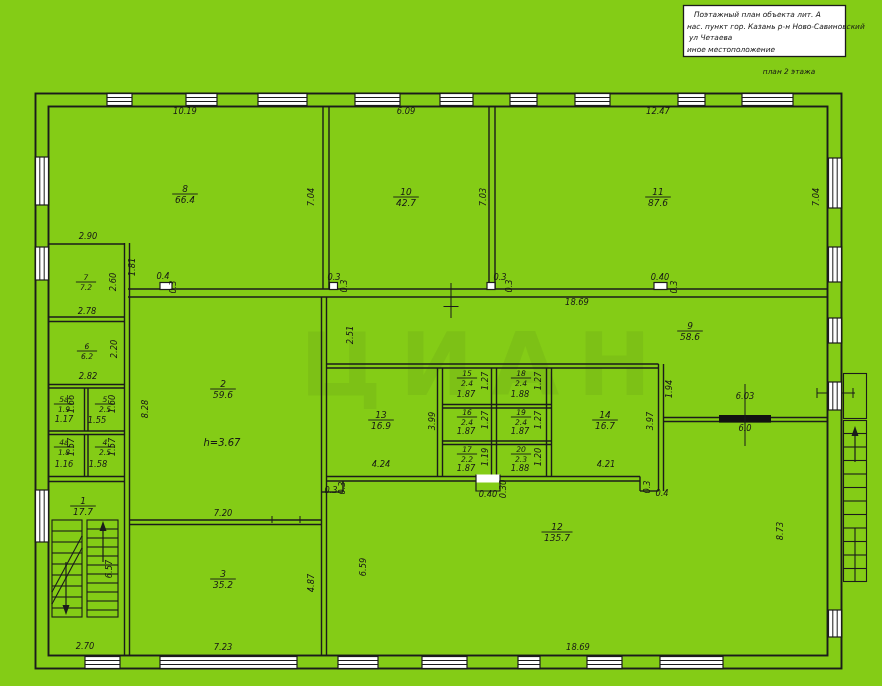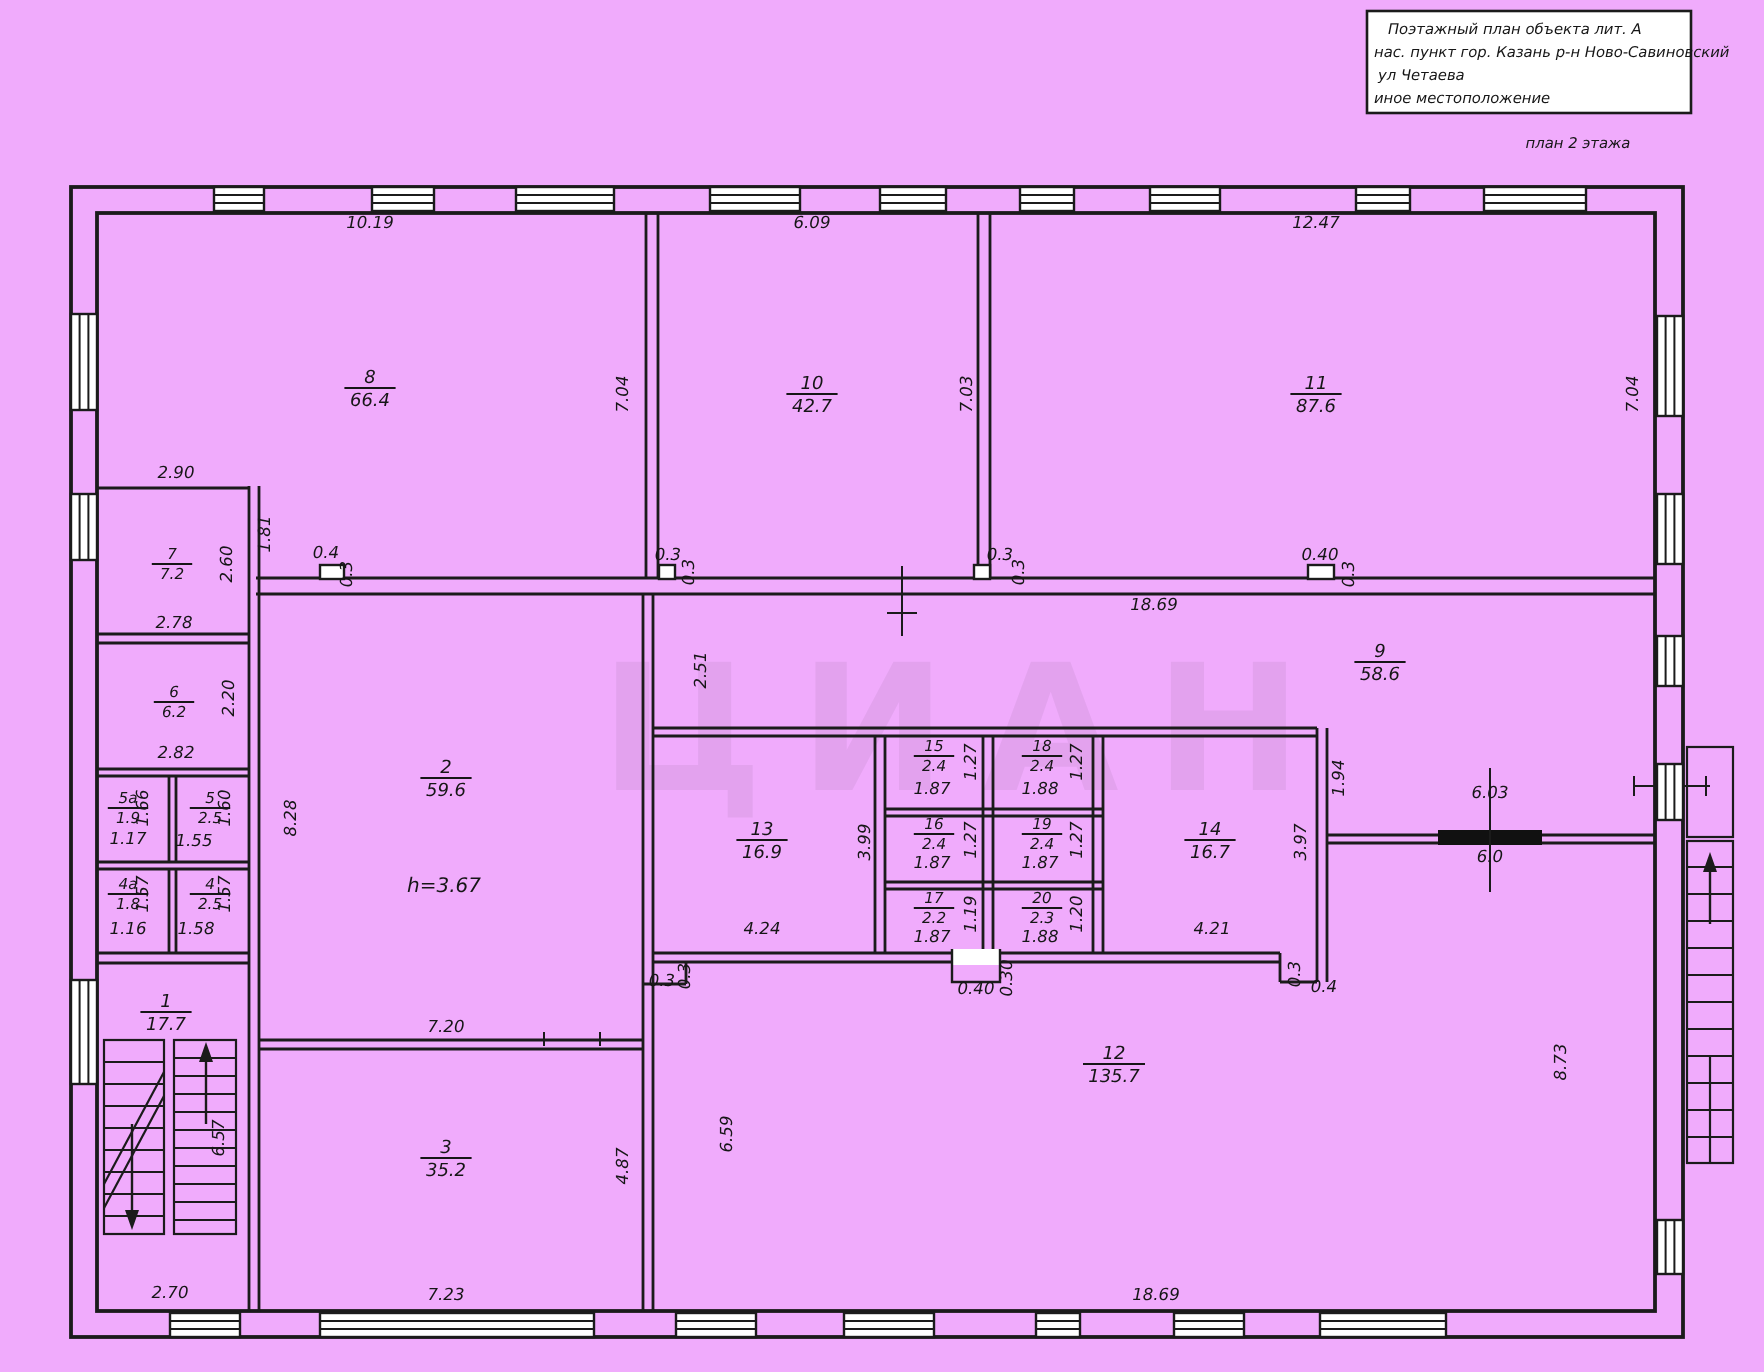--- a/index.html
+++ b/index.html
@@ -1,16 +1,16 @@
 <!DOCTYPE html>
 <html><head>
 <meta charset="utf-8">
 <style>
   html,body{margin:0;padding:0;background:#ffffff;}
-  .frame{position:relative;width:882px;height:686px;background:#f0abfc;overflow:hidden;
+  .frame{position:relative;width:882px;height:686px;background:#84cc16;overflow:hidden;
          font-family:"DejaVu Sans",sans-serif;}
   svg text{font-family:"DejaVu Sans",sans-serif;font-style:italic;fill:#161616;}
   .wall{stroke:#1b1b1b;stroke-width:1.4;fill:none;}
   .wall-outer{stroke:#1b1b1b;stroke-width:1.9;fill:none;}
   .win rect{fill:#ffffff;stroke:#1b1b1b;stroke-width:1.2;}
   .win line{stroke:#1b1b1b;stroke-width:1;}
   .stair{stroke:#1b1b1b;stroke-width:1.1;fill:none;}
   .arrow{stroke:#1b1b1b;stroke-width:1.2;fill:none;}
   .ahead{fill:#1b1b1b;stroke:none;}
   .mark{stroke:#1b1b1b;stroke-width:1;fill:none;}

